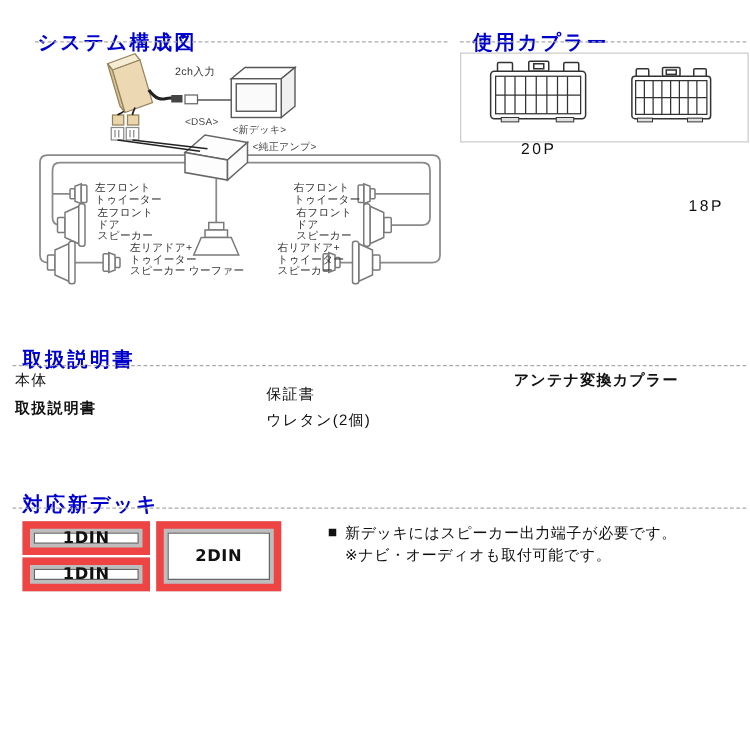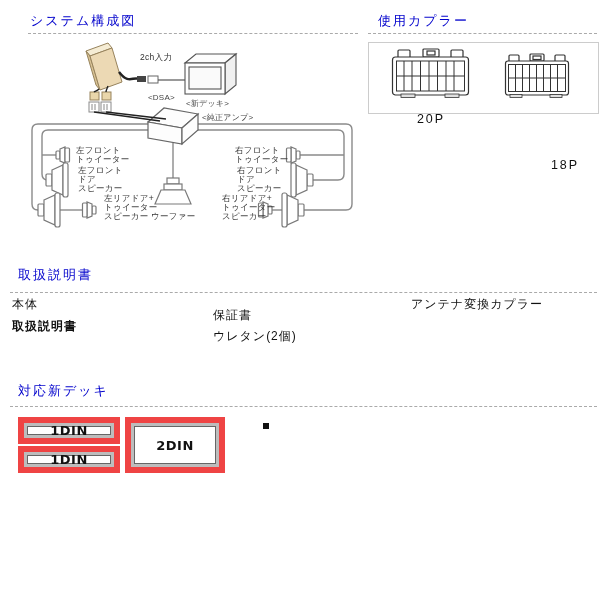--- a/index.html
+++ b/index.html
@@ -5,22 +5,23 @@
   html,body{margin:0;padding:0;}
   body{
     width:600px;height:600px;position:relative;background:#ffffff;
     font-family:"Liberation Sans","DejaVu Sans",sans-serif;
     color:var(--color-text,#111);
     overflow:hidden;
   }
   .heading{
     position:absolute;
     color:var(--color-heading,#0000cc);
-    font-weight:normal;font-size:13px;letter-spacing:2px;
+    font-weight:bold;font-size:16px;letter-spacing:2px;
     white-space:nowrap;
+    margin-top:12px;
   }
   .rule{
     position:absolute;height:0;
     border-top:1px dashed var(--color-rule,#aaa);
   }
   .h-system{left:30px;top:12px;}
   .r-system{left:28px;top:33px;width:330px;}
   .h-coupler{left:378px;top:12px;}
   .r-coupler{left:368px;top:33px;width:229px;}
   .h-kit{left:18px;top:266px;}
@@ -43,21 +44,21 @@
   .coupler-label{
     position:absolute;top:112px;width:70px;text-align:center;
     font-size:12.5px;letter-spacing:2px;color:#111;
   }
   .cl-20{left:396px;}
   .cl-18{left:530px;margin-top:46px;}
 
   .kit-cell{
     position:absolute;font-size:12px;letter-spacing:1px;color:#111;white-space:nowrap;
   }
-  .k00{left:12px;top:296px;}  .k01{left:213px;top:296px;margin-top:32px;} .k02{left:411px;top:296px;}
+  .k00{left:12px;top:296px;}  .k01{left:213px;top:296px;margin-top:32px;} .k02{left:411px;top:296px;font-weight:bold;}
   .k10{left:12px;top:318px;font-weight:bold;}  .k11{left:213px;top:307px;}
 
   .din{
     position:absolute;border:6px solid #ef4444;background:#bdbdbd;padding:3px;
     box-sizing:border-box;
   }
   .din-inner{
     border:1px solid #666;background:#fff;width:100%;height:100%;
     box-sizing:border-box;display:flex;align-items:center;justify-content:center;
     font-weight:bold;font-size:13px;letter-spacing:0.5px;color:#111;
@@ -255,14 +256,18 @@
 <div class="din din1b">
   <div class="din-inner">1DIN</div>
 </div>
 <div class="din din2">
   <div class="din-inner">2DIN</div>
 </div>
 
 <div class="notes">
   <div class="note">
     <span class="bullet"></span>
+    <div class="note-text">
+      <div>新デッキにはスピーカー出力端子が必要です。</div>
+      <div>※ナビ・オーディオも取付可能です。</div>
+    </div>
   </div>
 </div>
 
 </body></html>

